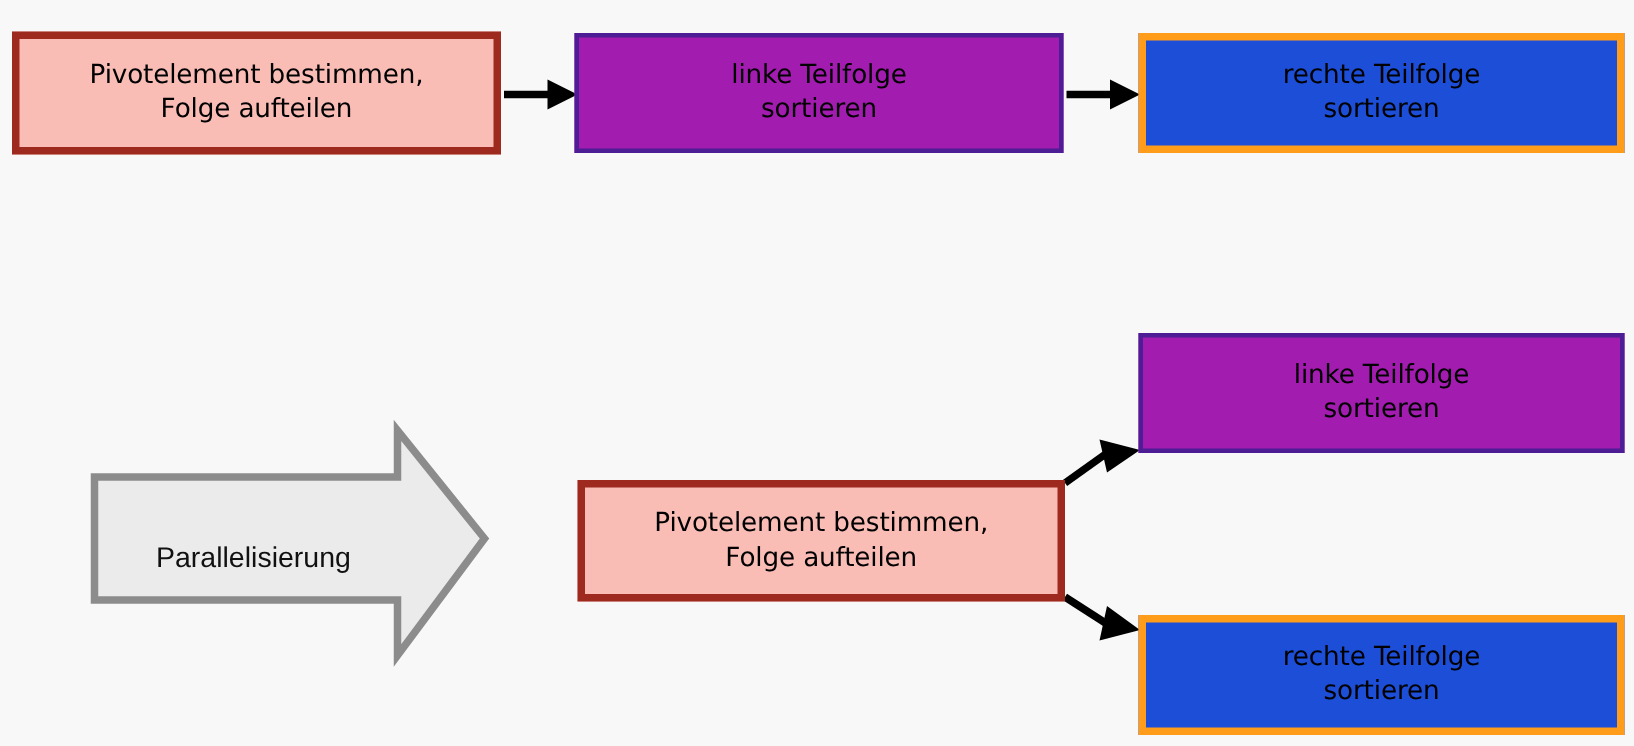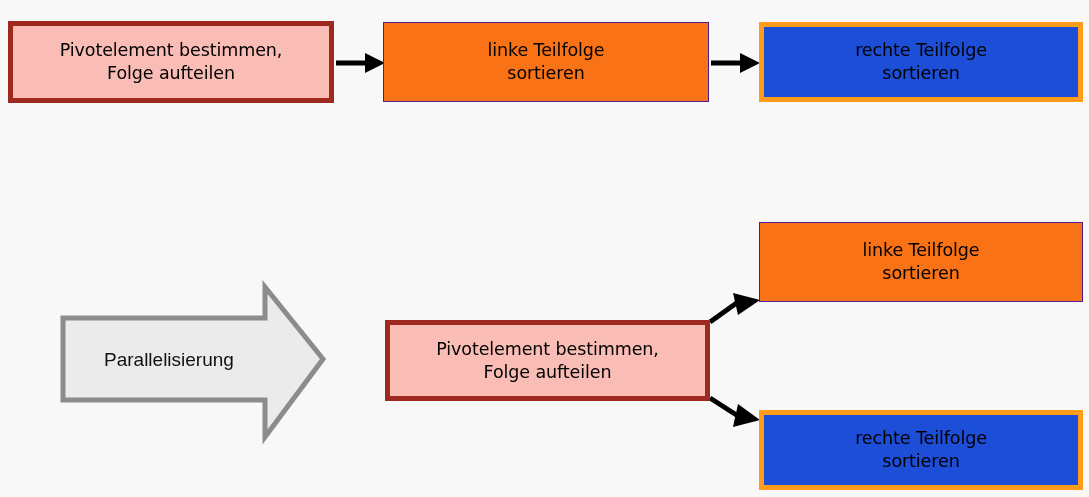--- a/index.html
+++ b/index.html
@@ -44,22 +44,22 @@
     width: 100%;
     padding: 0 6px;
     box-sizing: border-box;
     white-space: pre-line;
   }
   .n-red {
     background: #f9bdb6;
     border: 5px solid #9e2a1f;
   }
   .n-blue {
-    background: #f97316;
-    border: 1px solid #4c1d95;
+    background: #a21caf;
+    border: 3px solid #4c1d95;
   }
   .n-yellow {
     background: #1d4ed8;
     border: 5px solid #ff9c1a;
   }
   .bigarrow-label {
     position: absolute;
     z-index: 6;
     color: #111111;
     font-family: "Liberation Sans", sans-serif;
@@ -105,21 +105,21 @@
   <div class="node n-blue" style="left:383px; top:22px; width:326px; height:80px;">
     <span class="txt">linke Teilfolge
 sortieren</span>
   </div>
 
   <div class="node n-yellow" style="left:759px; top:22px; width:324px; height:80px;">
     <span class="txt">rechte Teilfolge
 sortieren</span>
   </div>
 
-  <div class="bigarrow-label" style="left:104px; top:349px;">Parallelisierung</div>
+  <div class="bigarrow-label" style="left:104px; top:362px;">Parallelisierung</div>
 
   <div class="node n-blue" style="left:759px; top:222px; width:324px; height:80px;">
     <span class="txt">linke Teilfolge
 sortieren</span>
   </div>
 
   <div class="node n-red" style="left:385px; top:320px; width:325px; height:81px;">
     <span class="txt">Pivotelement bestimmen,
 Folge aufteilen</span>
   </div>

